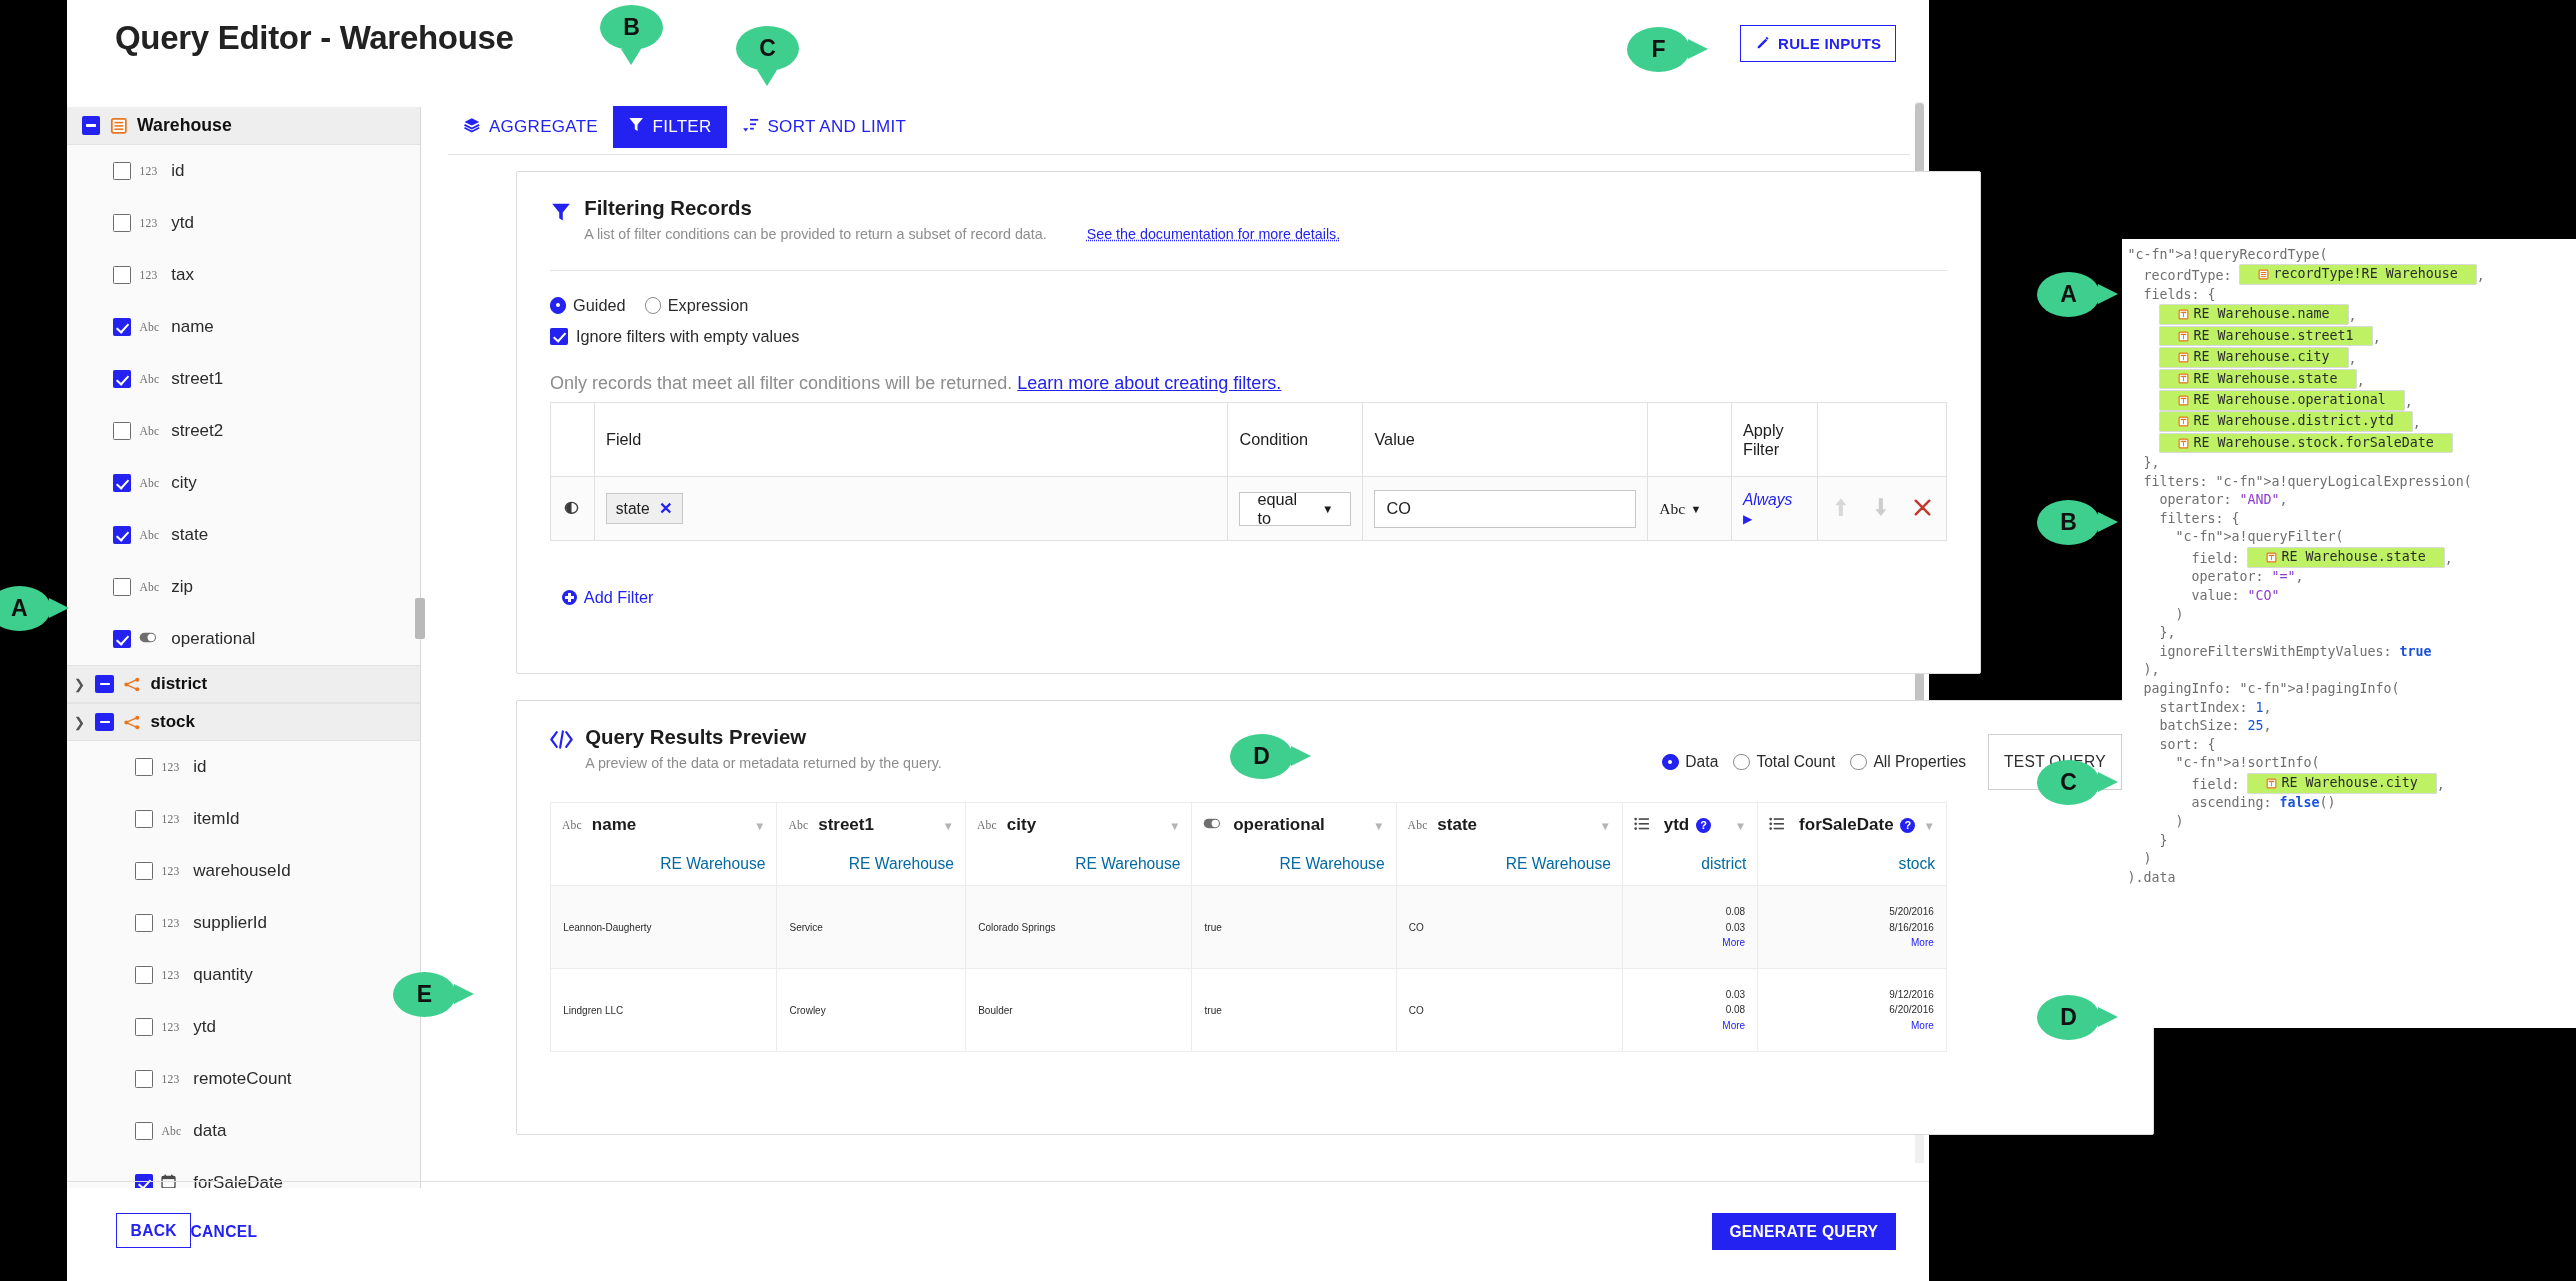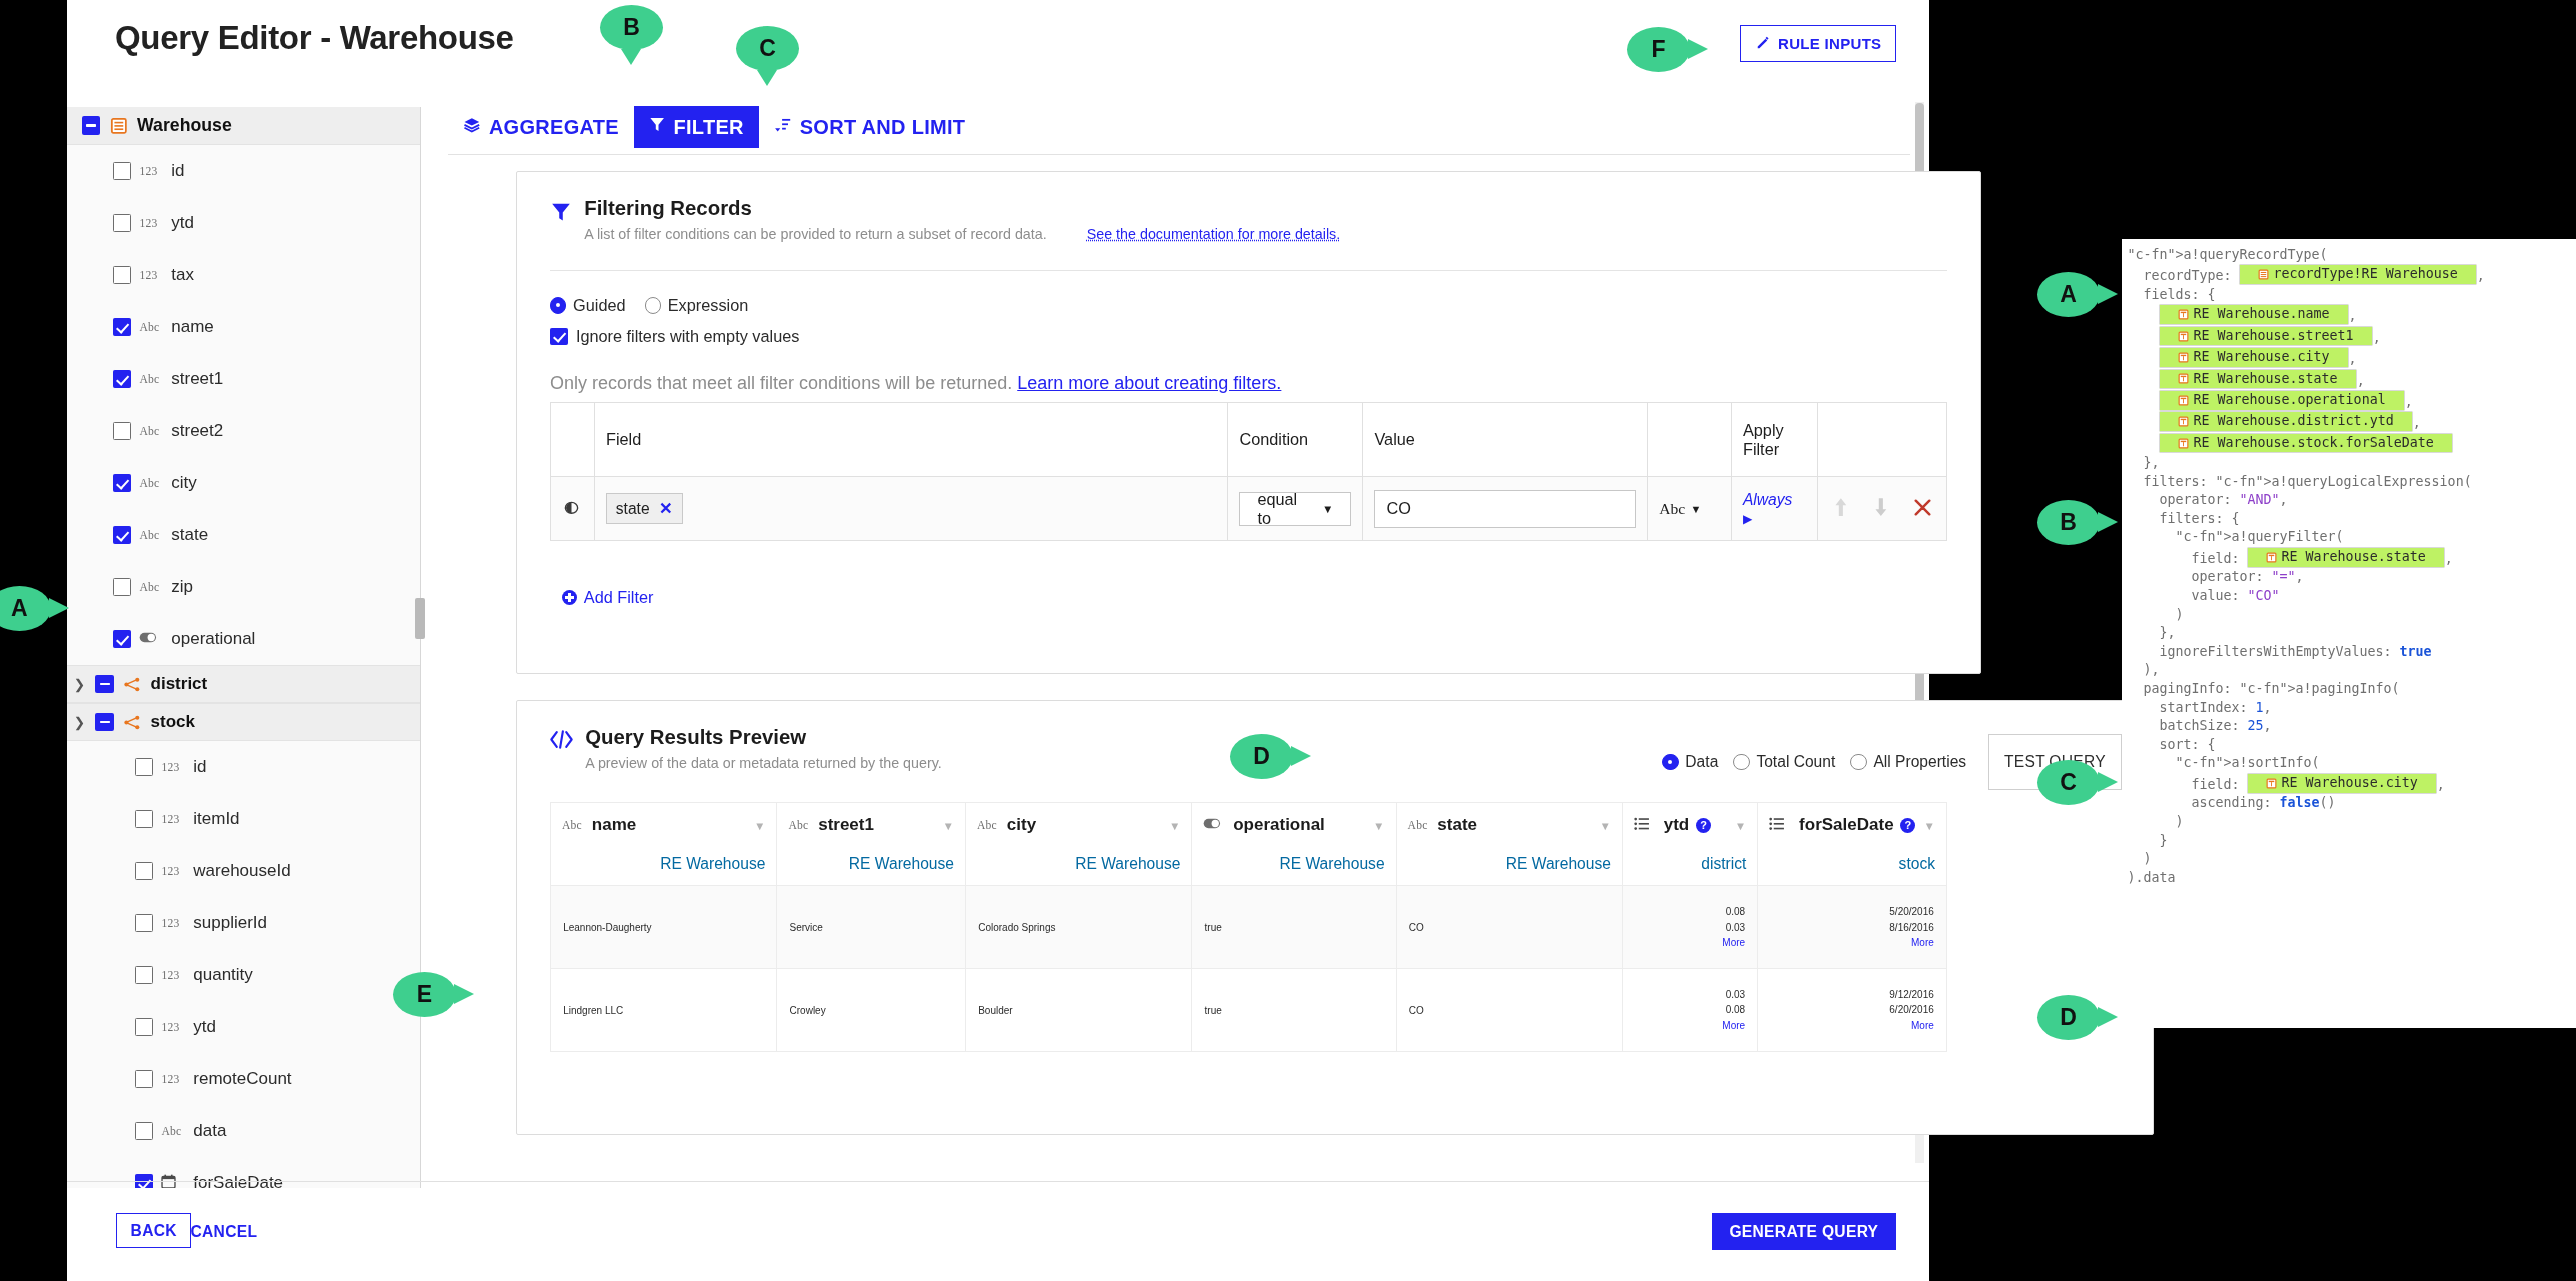--- a/index.html
+++ b/index.html
@@ -78,21 +78,21 @@
     background: #c3c3c3; border-radius: 4.1px;
   }
   #panel-divider-handle {
     position: absolute; left: 348px; top: 598px; width: 10.2px; height: 41px;
     background: #b9b9b9; border-radius: 2px;
   }
   
   #tabs { position: absolute; left: 381px; top: 106px; display: flex; align-items: stretch; height: 42px; }
   .tab {
     display: flex; align-items: center; gap: 8.2px; padding: 0 15px;
-    font-size: 20px; font-weight: 700; color: #2322f0; letter-spacing: 0.3px; cursor: pointer;
+    font-size: 17px; font-weight: 400; color: #2322f0; letter-spacing: 0.3px; cursor: pointer;
   }
   .tab.active { background: #2322f0; color: #ffffff; }
   #tab-underline { position: absolute; left: 381px; top: 154px; width: 1462px; height: 1.4px; background: #e2e2e2; }
   
   .card {
     position: absolute; background: #ffffff;
     border: 0.7px solid #dcdcdc; border-radius: 2px;
   }
   #filter-card { left: 449px; top: 171px; width: 1465px; height: 503px; }
   #preview-card { left: 449px; top: 700px; width: 1638px; height: 435px; }

